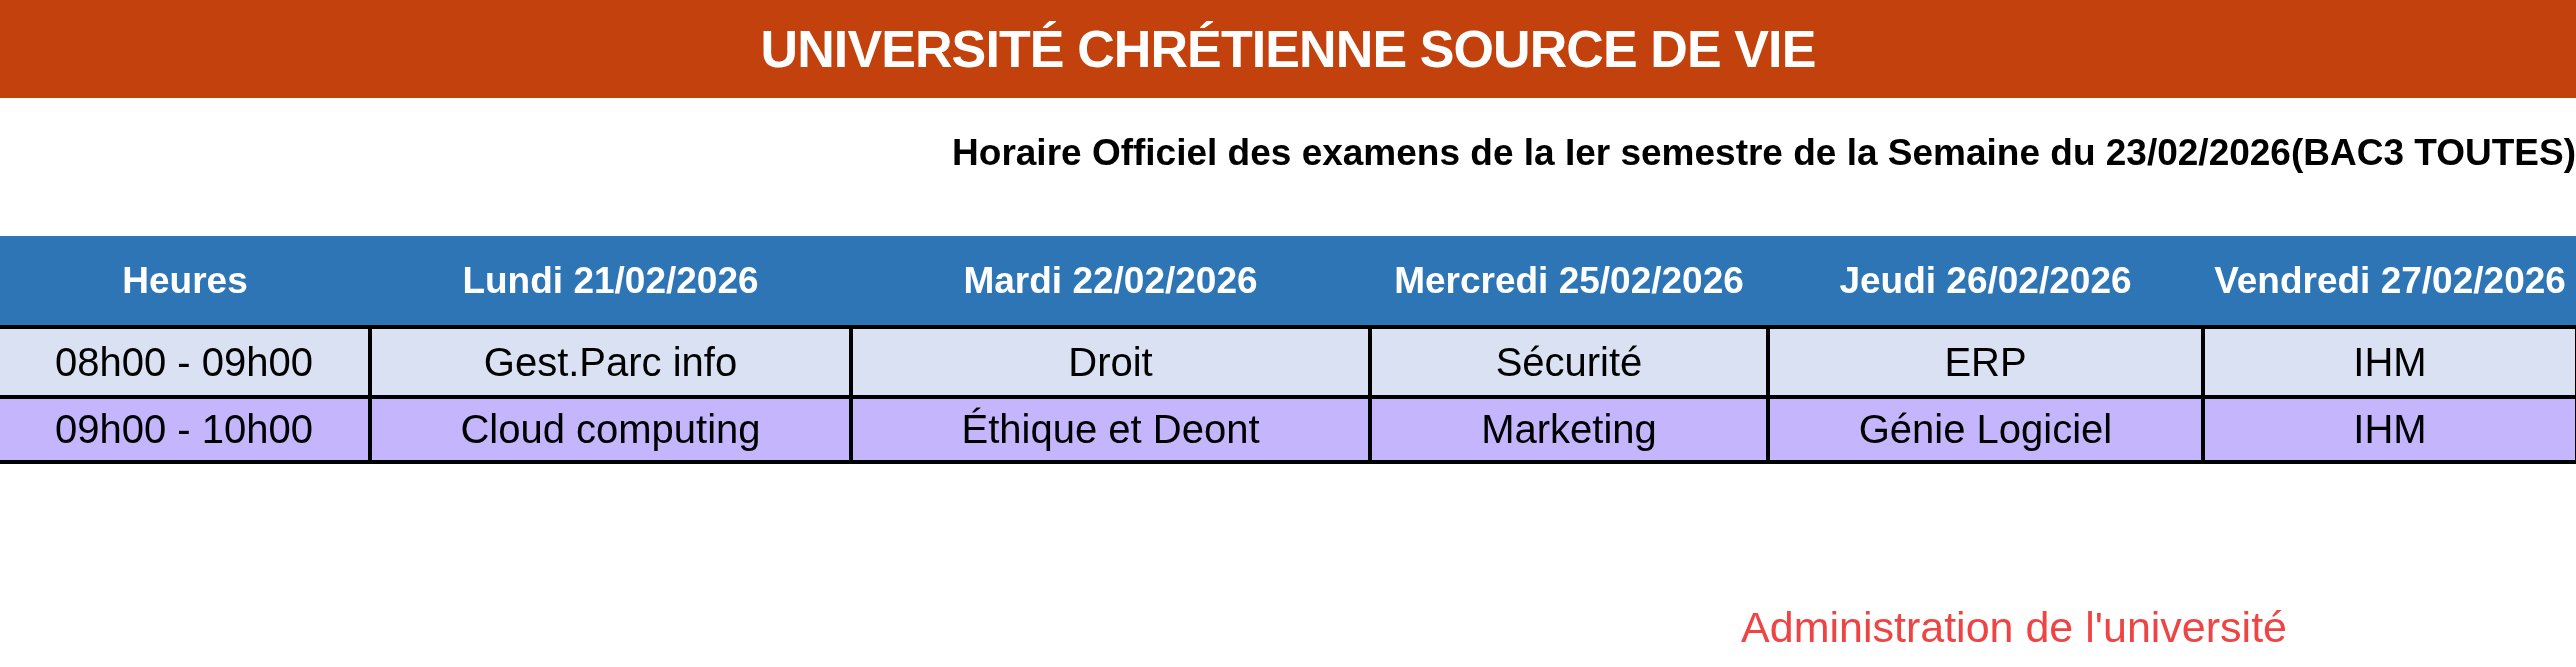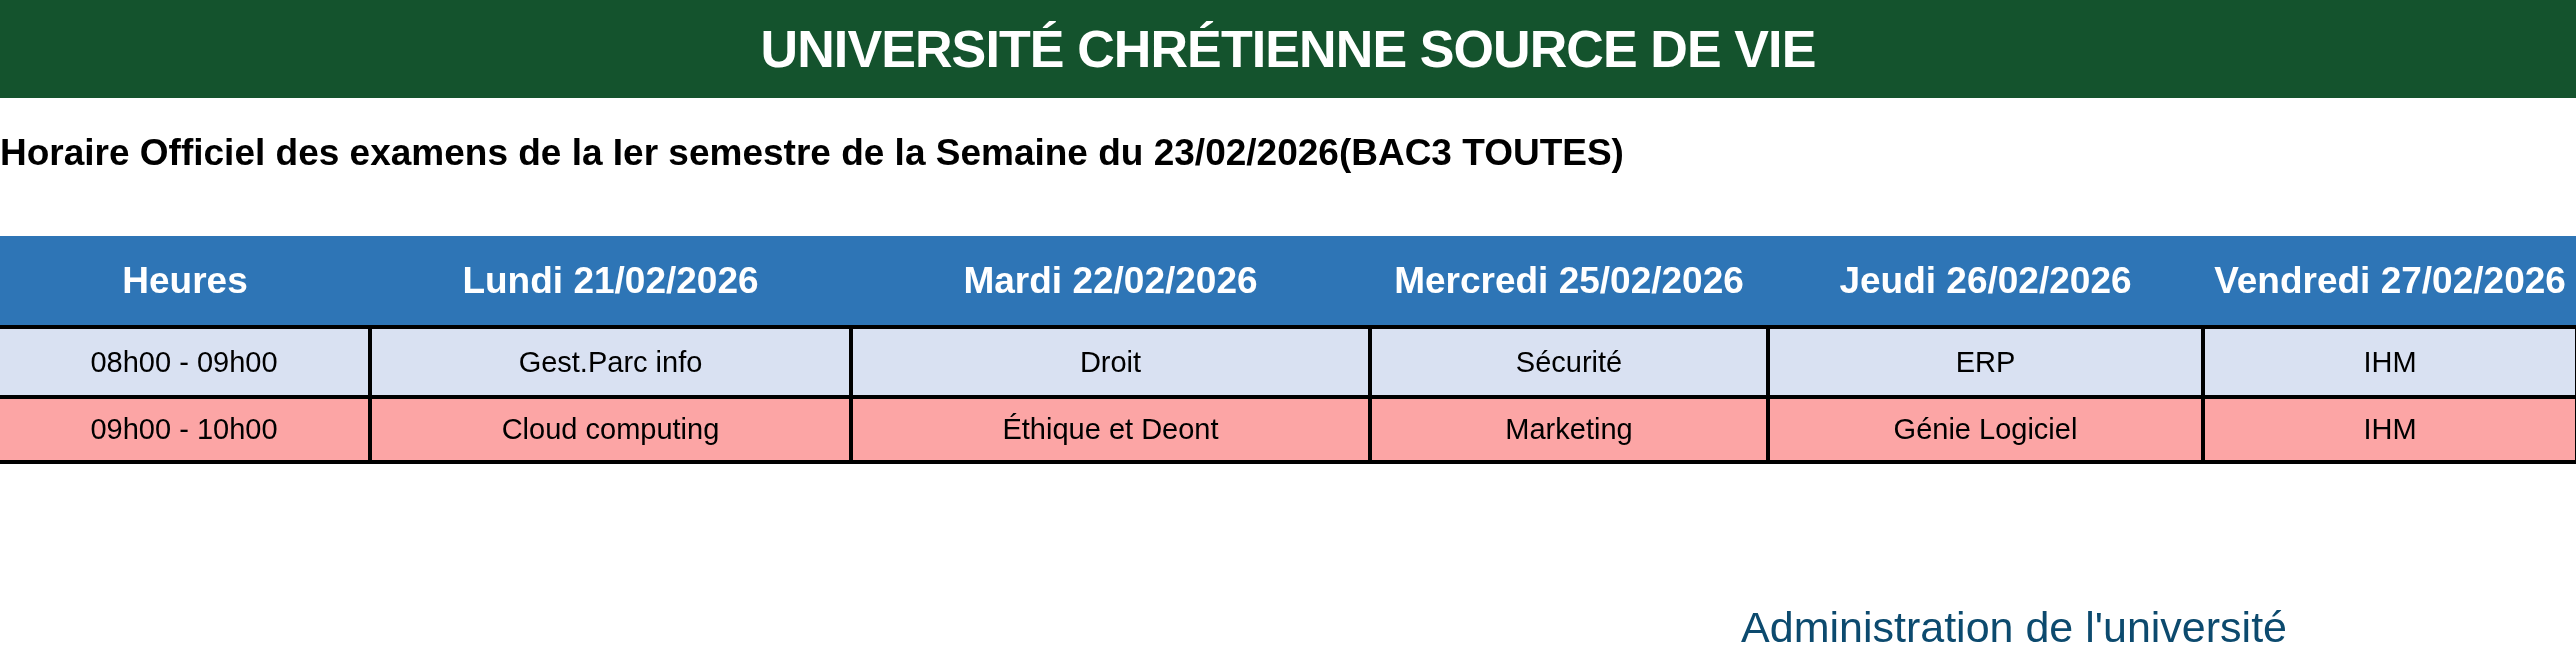--- a/index.html
+++ b/index.html
@@ -15,39 +15,39 @@
     background: #ffffff;
     overflow: hidden;
   }
   
   .banner {
     position: absolute;
     top: 0;
     left: 0;
     width: 2576px;
     height: 98px;
-    background: #14532d;
+    background: #c2410c;
     display: flex;
     align-items: center;
     justify-content: center;
   }
   .banner-title {
     color: #ffffff;
     font-size: 52px;
     font-weight: bold;
     letter-spacing: -0.9px;
     white-space: nowrap;
   }
   
   .subtitle {
     position: absolute;
     top: 129px;
     left: 0;
     width: 2576px;
-    text-align: left;
+    text-align: right;
     font-size: 37px;
     font-weight: bold;
     color: #000000;
     line-height: 47px;
     white-space: nowrap;
   }
   
   table.schedule {
     position: absolute;
     top: 236px;
@@ -65,42 +65,42 @@
     text-align: center;
     vertical-align: middle;
     border: none;
     border-bottom: 4.7px solid #000000;
     padding: 0;
     overflow: hidden;
     white-space: nowrap;
     margin-left: 13px;
   }
   table.schedule td {
-    font-size: 29px;
+    font-size: 40px;
     font-weight: normal;
     color: #000000;
     text-align: center;
     vertical-align: middle;
     border: 4.7px solid #000000;
     padding: 0;
     overflow: hidden;
     white-space: nowrap;
   }
   table.schedule td:first-child { border-left: none; }
   table.schedule tr.row-alt td { background: #D9E1F2; }
   table.schedule tr.row-alt { height: 70px; }
-  table.schedule tr.row-plain td { background: #fca5a5; }
+  table.schedule tr.row-plain td { background: #c4b5fd; }
   table.schedule tr.row-plain { height: 65px; }
   
   .footer-signature {
     position: absolute;
     top: 603px;
     right: 289px;
     font-size: 43px;
-    color: #0c4a6e;
+    color: #ef4444;
     white-space: nowrap;
   }
 </style>
 </head>
 <body>
 
 <div class="page">
 
   <header class="banner">
     <div class="banner-title">UNIVERSITÉ CHRÉTIENNE SOURCE DE VIE</div>

